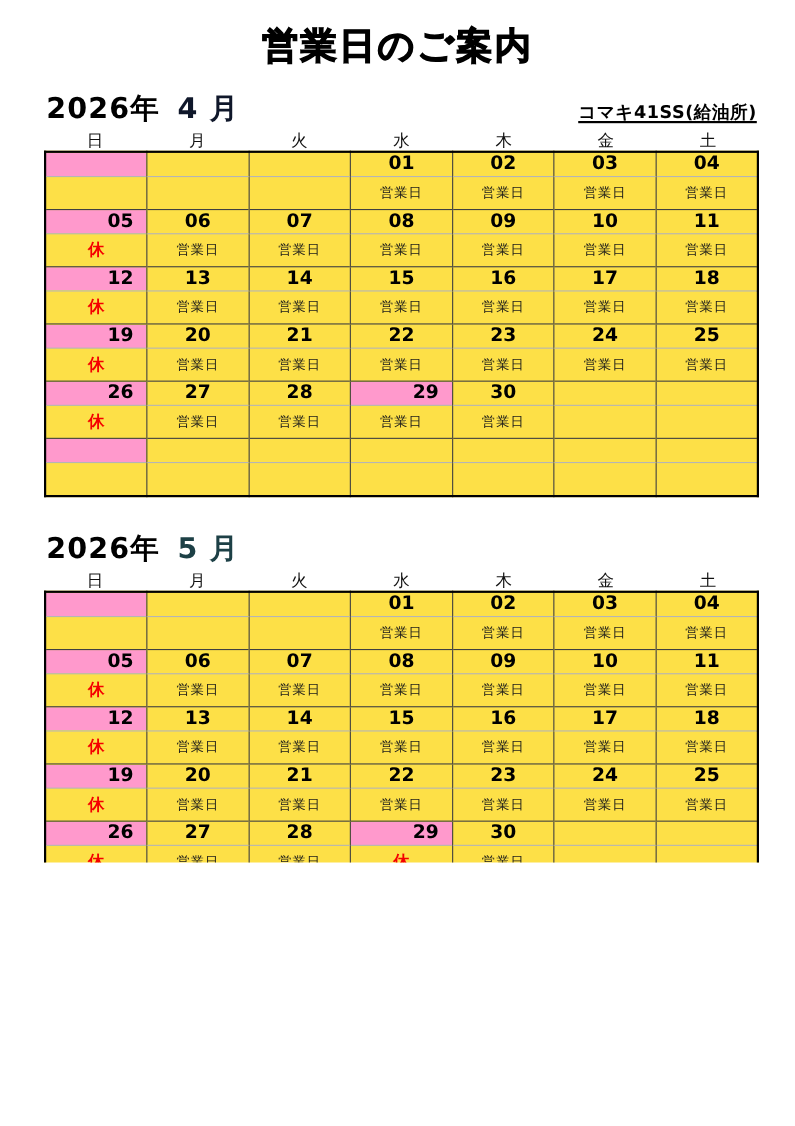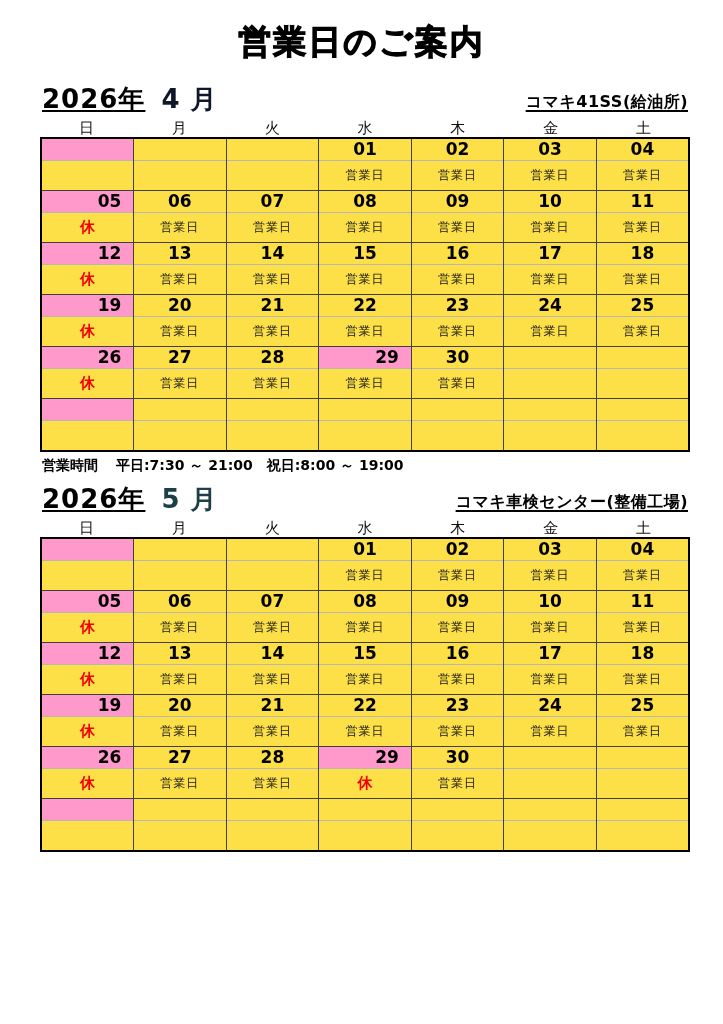--- a/index.html
+++ b/index.html
@@ -1,36 +1,36 @@
 <!DOCTYPE html>
 <html style="--sunday-pink: #FF99CC; --closed-red: #F40000; --grid-dark: #404040; --grid-light: #B5B5B5;"><head>
 <meta charset="utf-8">
 <style>
   html, body { margin: 0; padding: 0; background: #ffffff; }
   body {
     width: 723px; height: 1024px;
     font-family: "DejaVu Sans", "Liberation Sans", sans-serif;
     color: #000;
   }
-  .page { position: relative; width: 723px; height: 1024px; overflow: hidden; background: #fff; }
+  .page { position: relative; width: 723px; height: 784px; overflow: hidden; background: #fff; }
 
   .page-title {
     position: absolute; top: 20px; left: 0; width: 100%;
     margin: 0; text-align: center;
     font-size: 33px; font-weight: 900; letter-spacing: 2px;
     -webkit-text-stroke: 1.1px #000;
   }
 
   .cal { position: absolute; left: 40px; width: 650px; }
   .cal-april { top: 84px; }
   .cal-march { top: 484px; }
 
   .cal-head { display: flex; justify-content: space-between; align-items: flex-end; height: 30px; padding: 0 2px; }
   .month-title { font-size: 26px; font-weight: bold; letter-spacing: 1px; line-height: 30px; }
-  .month-title .year { margin-right: 16px; text-decoration: underline; }
+  .month-title .year { margin-right: 16px; }
   .site-label {
     font-size: 16px; font-weight: bold; letter-spacing: 0.5px;
     text-decoration: underline; text-decoration-thickness: 1.5px; text-underline-offset: 3px;
     padding-bottom: 1px;
   }
 
   .weekday-row { display: flex; margin-top: 6px; height: 17px; }
   .weekday-row .wd { flex: 1; text-align: center; font-size: 15px; line-height: 17px; color: #111; }
 
   table.cal-table {
@@ -187,31 +187,27 @@
             <td class=""></td>
             <td class=""></td>
             <td class=""></td>
             <td class=""></td>
             <td class=""></td>
             <td class=""></td>
             <td class=""></td>
           </tr>
         </tbody>
       </table>
-    <div class="hours">
-      <span class="hours-label">営業時間</span><span class="hours-text">平日:7:30 ～ 21:00　祝日:8:00 ～ 19:00</span>
-    </div>
   </section>
 
   <section class="cal cal-march">
     <div class="cal-head">
       <div class="month-title">
         <span class="year">2026年</span><span class="month" style="color: rgb(29, 64, 70);">5 月</span>
       </div>
-      <div class="site-label">コマキ車検センター(整備工場)</div>
     </div>
     <div class="weekday-row">
         <span class="wd">日</span>
         <span class="wd">月</span>
         <span class="wd">火</span>
         <span class="wd">水</span>
         <span class="wd">木</span>
         <span class="wd">金</span>
         <span class="wd">土</span>
       </div>

